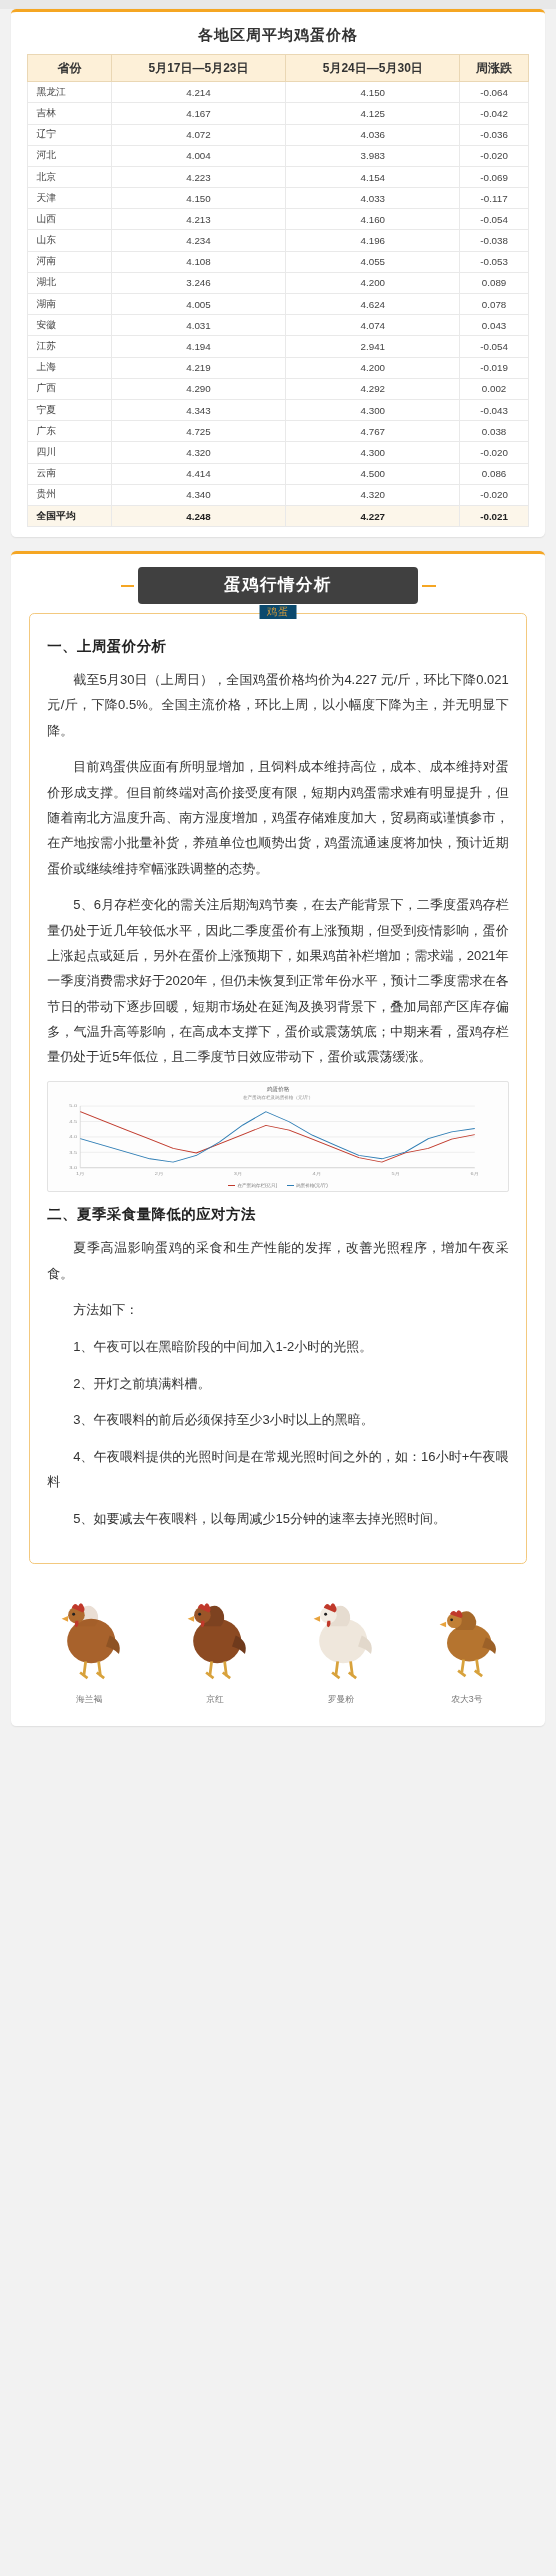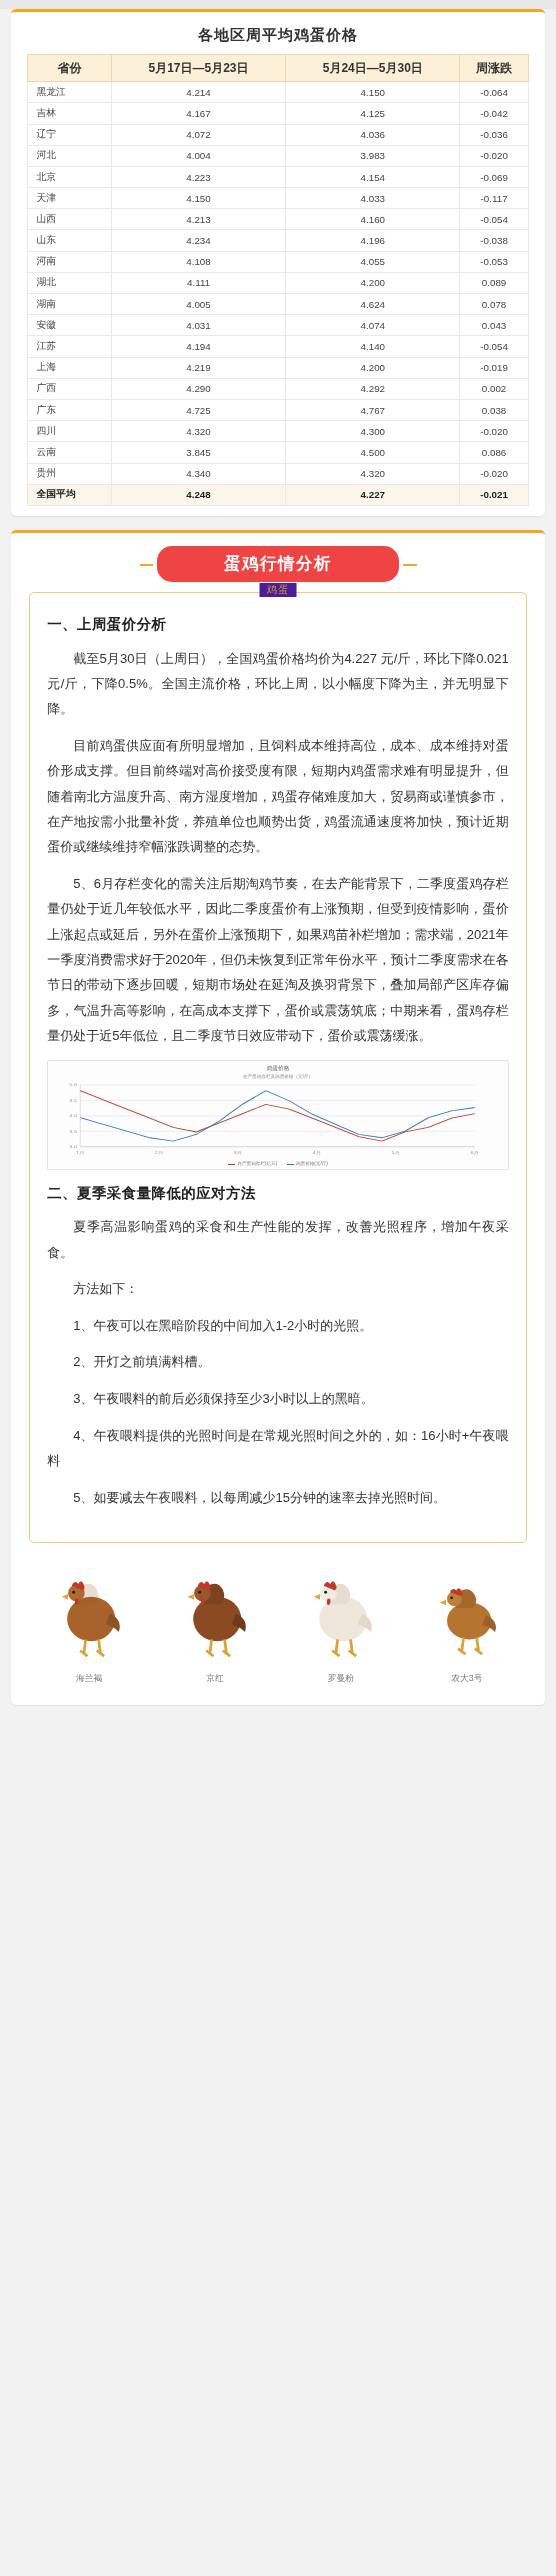--- a/index.html
+++ b/index.html
@@ -78,24 +78,24 @@
   
   .card-main {
     margin-top: 13.4px;
     margin-bottom: 15.5px;
     padding: 0 0 20.6px 0;
     border-top: 3.6px solid #f5a623;
     border-radius: 5.2px;
     position: relative;
   }
   .banner {
-    width: 242px;
+    width: 280px;
     margin: 13.4px auto 5.2px auto;
-    background: #ef4444;
-    border-radius: 15px;
+    background: #404040;
+    border-radius: 4px;
     text-align: center;
     color: #ffffff;
     font-size: 16.5px;
     font-weight: bold;
     letter-spacing: 1.5px;
     padding: 7.2px 0;
     position: relative;
   }
   .banner:before, .banner:after {
     content: "";
@@ -114,21 +114,21 @@
     border-radius: 5.2px;
     padding: 17.5px 17.5px 20.6px 17.5px;
     box-sizing: border-box;
     position: relative;
   }
   .tag {
     position: absolute;
     top: -9.3px;
     left: 50%;
     transform: translateX(-50%);
-    background: #4c1d95;
+    background: #0c4a6e;
     padding: 0 7.2px;
     font-size: 10.3px;
     color: #d49a3a;
     letter-spacing: 1px;
   }
   .h2 {
     font-size: 14.4px;
     font-weight: bold;
     color: #222222;
     margin: 5.2px 0 11.3px 0;
@@ -261,69 +261,75 @@
             <td>-0.038</td>
           </tr>
           <tr>
             <td class="prov">河南</td>
             <td>4.108</td>
             <td>4.055</td>
             <td>-0.053</td>
           </tr>
           <tr>
             <td class="prov">湖北</td>
-            <td>4.111</td>
+            <td>3.246</td>
             <td>4.200</td>
             <td>0.089</td>
           </tr>
           <tr>
             <td class="prov">湖南</td>
             <td>4.005</td>
             <td>4.624</td>
             <td>0.078</td>
           </tr>
           <tr>
             <td class="prov">安徽</td>
             <td>4.031</td>
             <td>4.074</td>
             <td>0.043</td>
           </tr>
           <tr>
             <td class="prov">江苏</td>
             <td>4.194</td>
-            <td>4.140</td>
+            <td>2.941</td>
             <td>-0.054</td>
           </tr>
           <tr>
             <td class="prov">上海</td>
             <td>4.219</td>
             <td>4.200</td>
             <td>-0.019</td>
           </tr>
           <tr>
             <td class="prov">广西</td>
             <td>4.290</td>
             <td>4.292</td>
             <td>0.002</td>
           </tr>
           <tr>
+            <td class="prov">宁夏</td>
+            <td>4.343</td>
+            <td>4.300</td>
+            <td>-0.043</td>
+          </tr>
+          <tr>
             <td class="prov">广东</td>
             <td>4.725</td>
             <td>4.767</td>
             <td>0.038</td>
           </tr>
           <tr>
             <td class="prov">四川</td>
             <td>4.320</td>
             <td>4.300</td>
             <td>-0.020</td>
           </tr>
           <tr>
             <td class="prov">云南</td>
-            <td>3.845</td>
+            <td>4.414</td>
             <td>4.500</td>
             <td>0.086</td>
           </tr>
           <tr>
             <td class="prov">贵州</td>
             <td>4.340</td>
             <td>4.320</td>
             <td>-0.020</td>
           </tr>
           <tr class="total">

